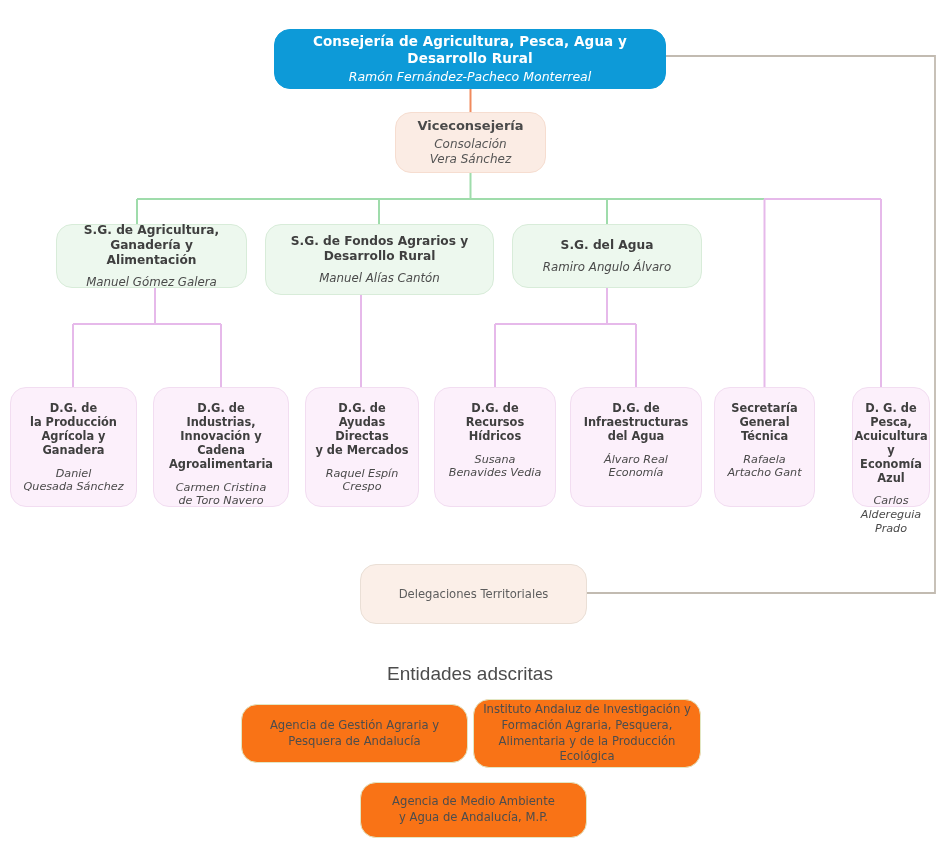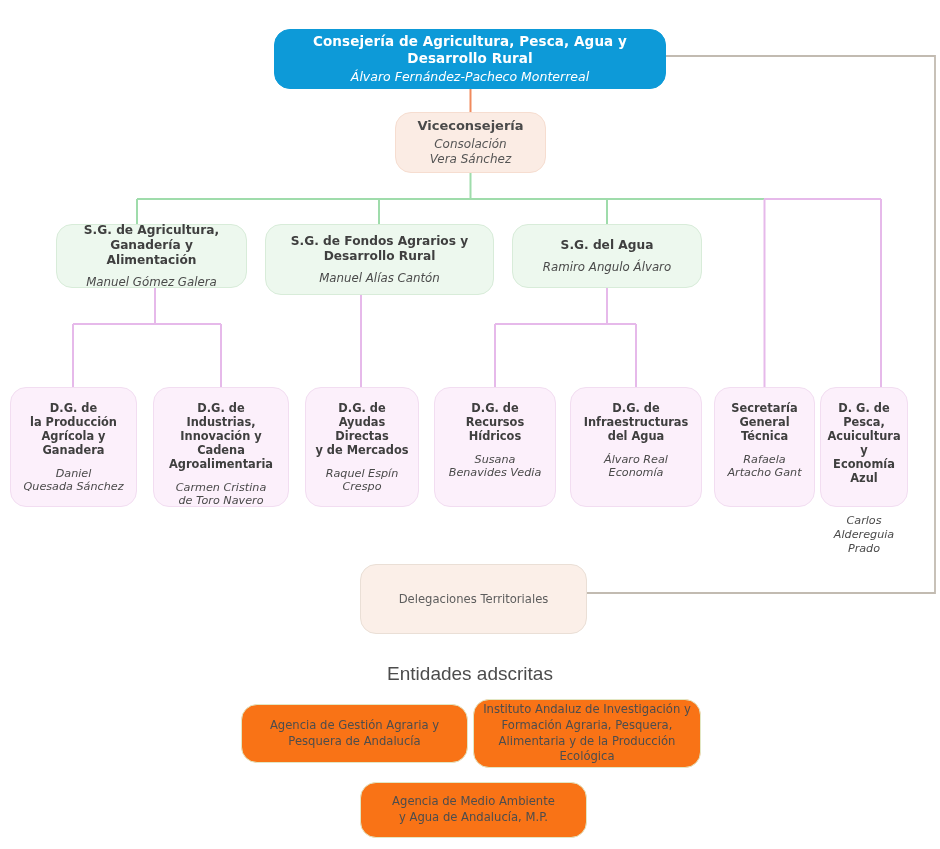--- a/index.html
+++ b/index.html
@@ -126,21 +126,21 @@
 
       <path d="M607,288 L607,324" stroke="#e6b9ea"></path>
       <path d="M495,324 L636,324" stroke="#e6b9ea"></path>
       <path d="M495,324 L495,387" stroke="#e6b9ea"></path>
       <path d="M636,324 L636,387" stroke="#e6b9ea"></path>
     </g>
   </svg>
 
   <div class="node n-root" style="left:274px;top:29px;width:392px;height:60px;">
     <div class="title">Consejería de Agricultura, Pesca, Agua y Desarrollo Rural</div>
-    <div class="person">Álvaro Fernández-Pacheco Monterreal</div>
+    <div class="person">Ramón Fernández-Pacheco Monterreal</div>
   </div>
 
   <div class="node n-vice" style="left:395px;top:112px;width:151px;height:61px;">
     <div class="title">Viceconsejería</div>
     <div class="person">Consolación<br>Vera Sánchez</div>
   </div>
 
   <div class="node n-sg" style="left:56px;top:224px;width:191px;height:64px;">
     <div class="title">S.G. de Agricultura,<br>Ganadería y Alimentación</div>
     <div class="person">Manuel Gómez Galera</div>
@@ -179,26 +179,26 @@
   <div class="node n-dg" style="left:570px;top:387px;width:132px;height:120px;">
     <div class="title">D.G. de<br>Infraestructuras<br>del Agua</div>
     <div class="person">Álvaro Real Economía</div>
   </div>
 
   <div class="node n-dg" style="left:714px;top:387px;width:101px;height:120px;">
     <div class="title">Secretaría<br>General<br>Técnica</div>
     <div class="person">Rafaela<br>Artacho Gant</div>
   </div>
 
-  <div class="node n-dg" style="left:820px;top:387px;width:88px;height:120px;gap:20px;">
+  <div class="node n-dg" style="left:852px;top:387px;width:78px;height:120px;">
     <div class="title">D. G. de<br>Pesca,<br>Acuicultura y<br>Economía Azul</div>
     <div class="person">Carlos<br>Aldereguia Prado</div>
   </div>
 
-  <div class="node n-deleg" style="left:360px;top:564px;width:227px;height:70px;">
+  <div class="node n-deleg" style="left:360px;top:564px;width:227px;height:60px;">
     <div class="title">Delegaciones Territoriales</div>
   </div>
 
   <div class="section-title" style="top:663px;">Entidades adscritas</div>
 
   <div class="node n-ent" style="left:241px;top:704px;width:227px;height:59px;">
     <div class="title">Agencia de Gestión Agraria y<br>Pesquera de Andalucía</div>
   </div>
 
   <div class="node n-ent" style="left:473px;top:699px;width:228px;height:69px;">

